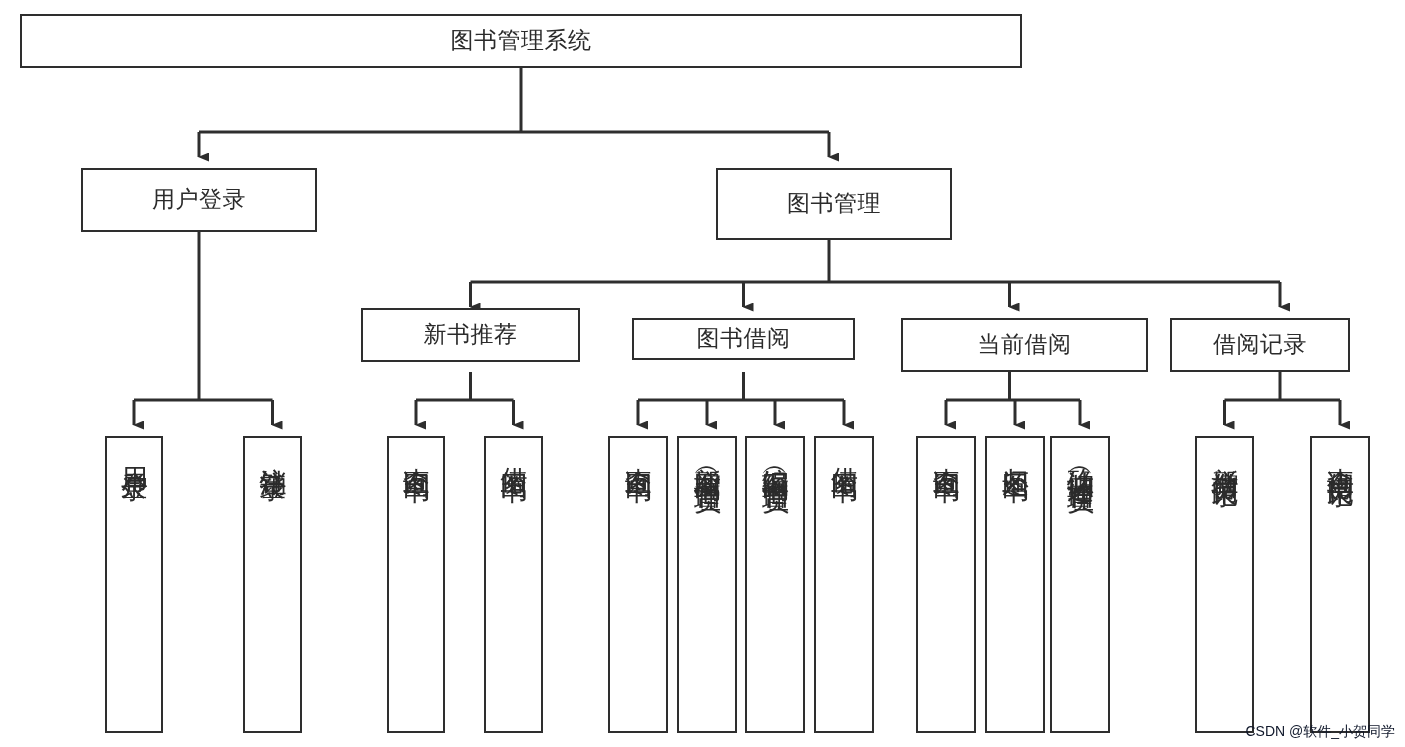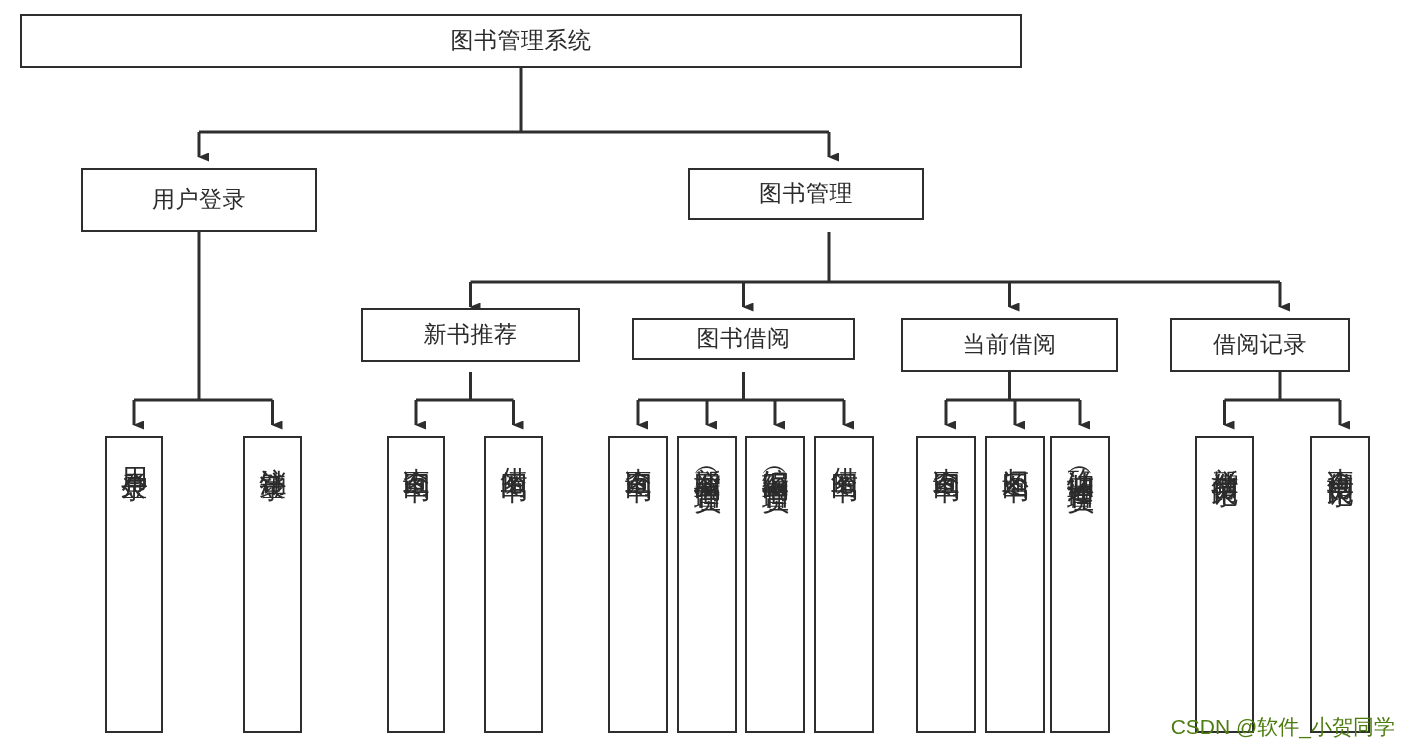--- a/index.html
+++ b/index.html
@@ -52,22 +52,22 @@
     writing-mode: vertical-rl;
     text-orientation: upright;
     font-size: 27px;
     letter-spacing: 3px;
     line-height: 1;
   }
   .watermark {
     position: absolute;
     right: 10px;
     bottom: 6px;
-    font-size: 21px;
-    color: #4d7c0f;
+    font-size: 14px;
+    color: #0f172a;
     white-space: nowrap;
     pointer-events: none;
   }
 </style>
 </head>
 <body>
 
 <div id="diagram-root">
 
   <svg id="diagram-svg" viewBox="0 0 1405 747" xmlns="http://www.w3.org/2000/svg">
@@ -113,30 +113,30 @@
       </g>
   </svg>
 
   <div id="nodes-layer">
       <div class="node-box horizontal" style="left: 20px; top: 14px; width: 1002px; height: 54px;">
         <span class="node-label">图书管理系统</span>
       </div>
       <div class="node-box horizontal" style="left: 81px; top: 168px; width: 236px; height: 64px;">
         <span class="node-label">用户登录</span>
       </div>
-      <div class="node-box horizontal" style="left: 688px; top: 168px; width: 236px; height: 52px;">
+      <div class="node-box horizontal" style="left: 716px; top: 168px; width: 236px; height: 72px;">
         <span class="node-label">图书管理</span>
       </div>
       <div class="node-box horizontal" style="left: 361px; top: 308px; width: 219px; height: 54px;">
         <span class="node-label">新书推荐</span>
       </div>
       <div class="node-box horizontal" style="left: 632px; top: 318px; width: 223px; height: 42px;">
         <span class="node-label">图书借阅</span>
       </div>
-      <div class="node-box horizontal" style="left: 901px; top: 318px; width: 217px; height: 54px;">
+      <div class="node-box horizontal" style="left: 901px; top: 318px; width: 247px; height: 54px;">
         <span class="node-label">当前借阅</span>
       </div>
       <div class="node-box horizontal" style="left: 1170px; top: 318px; width: 180px; height: 54px;">
         <span class="node-label">借阅记录</span>
       </div>
       <div class="node-box vertical" style="left: 105px; top: 436px; width: 58px; height: 297px;">
         <span class="node-label">用户登录</span>
       </div>
       <div class="node-box vertical" style="left: 243px; top: 436px; width: 59px; height: 297px;">
         <span class="node-label">注销登录</span>

